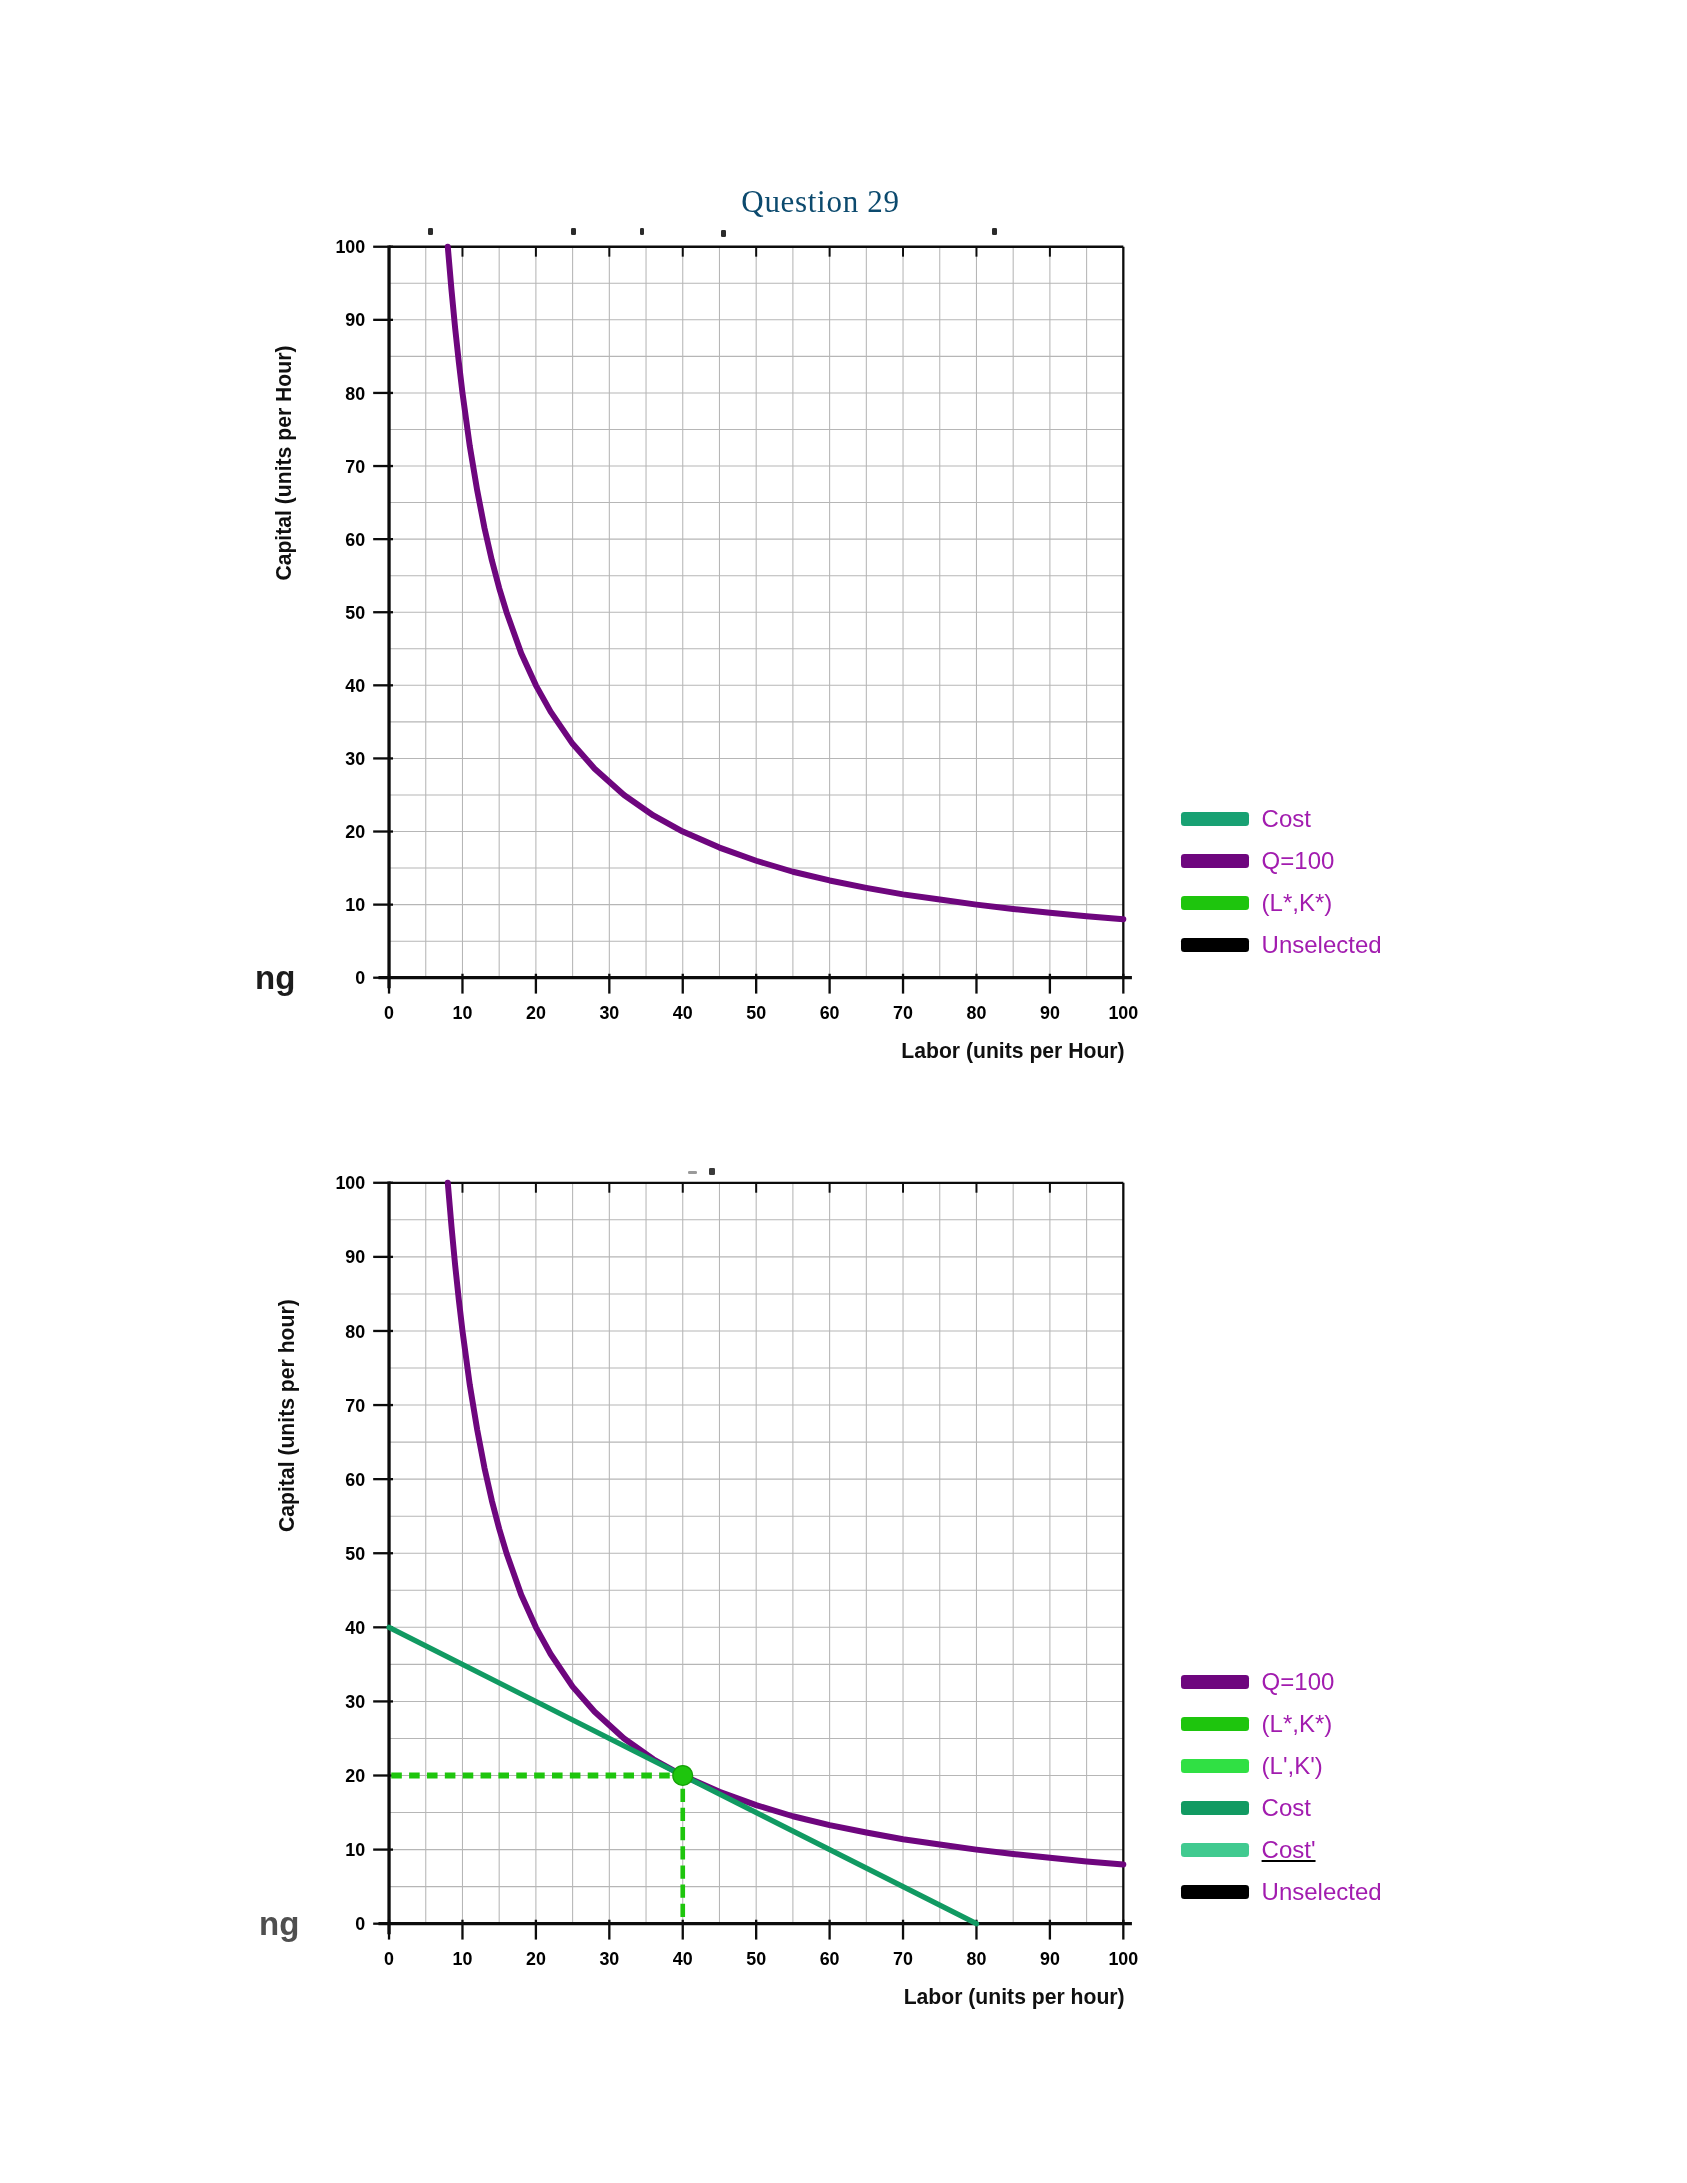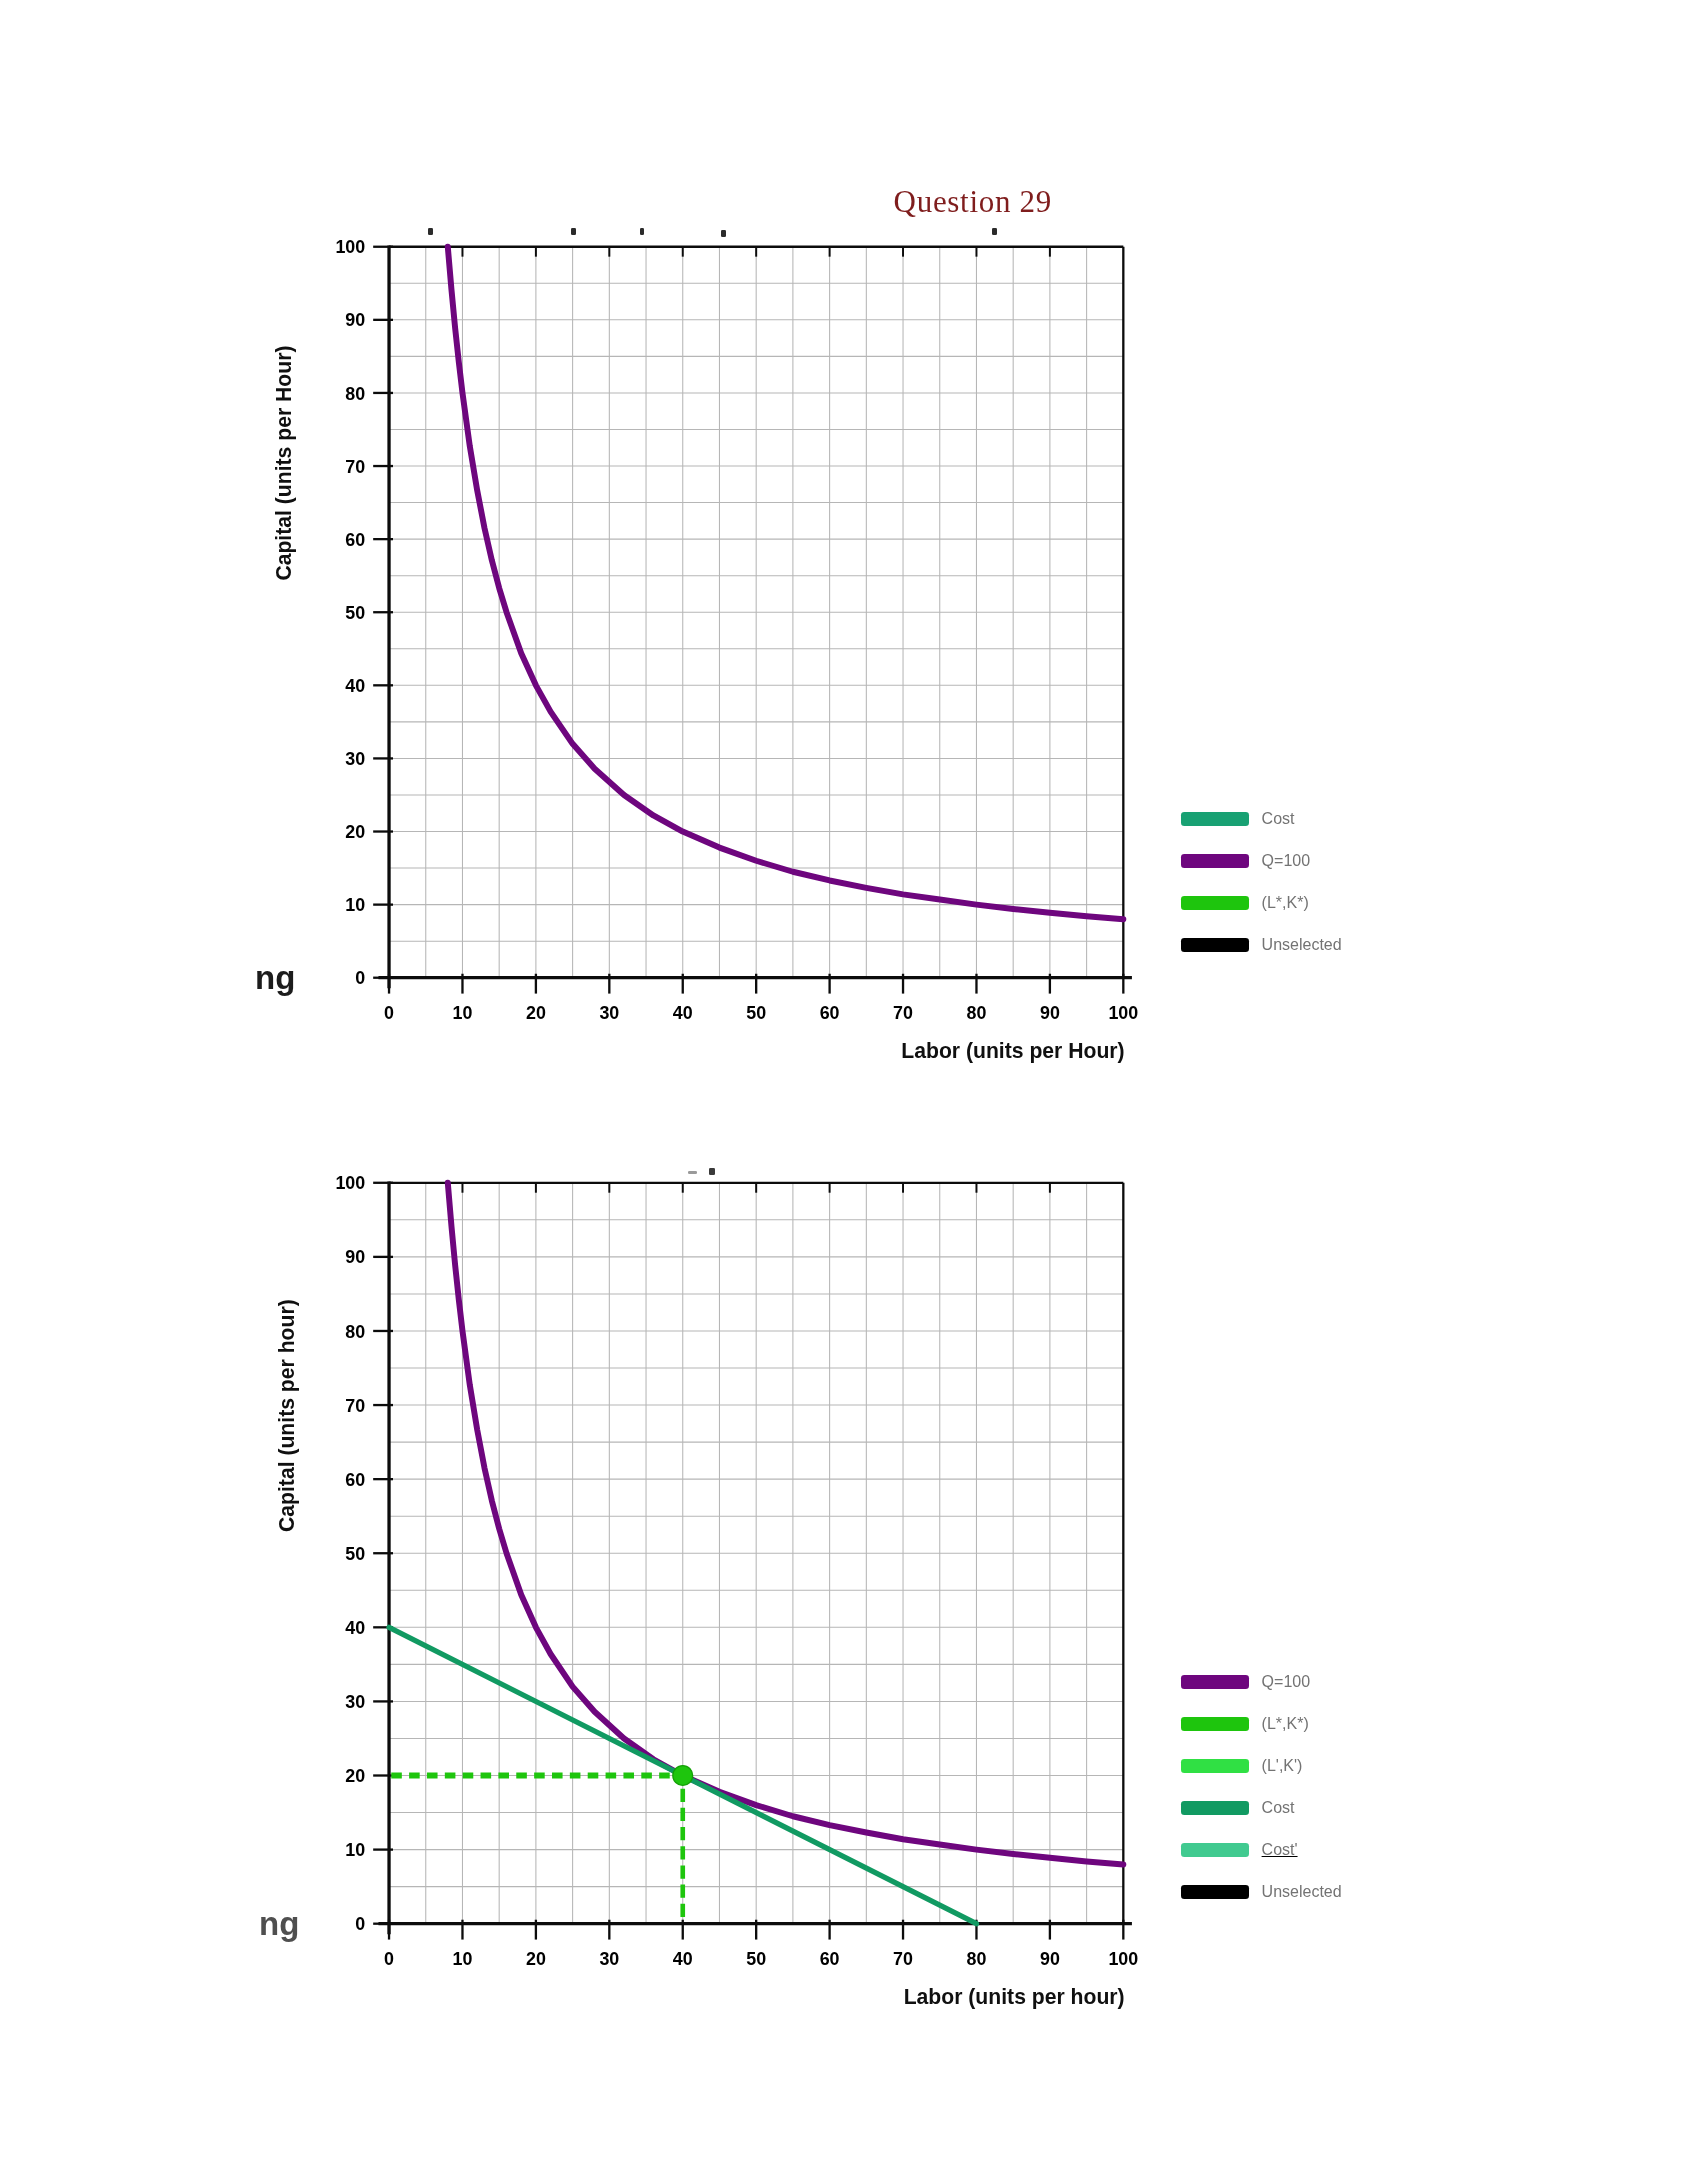--- a/index.html
+++ b/index.html
@@ -1,25 +1,25 @@
 <!DOCTYPE html>
 <html style="font-size:10.6px"><head>
 <meta charset="utf-8">
 <style>
   html,body{margin:0;padding:0;background:#ffffff;}
   .page{position:relative;width:1687px;height:2183px;background:#ffffff;overflow:hidden;
         font-family:"Liberation Sans", sans-serif;}
   svg{position:absolute;left:0;top:0;}
-  .chart-title{position:absolute;width:463px;text-align:right;
-        font-family:"Liberation Serif", serif;font-size:31px;color:#7f1d1d;
+  .chart-title{position:absolute;width:463px;text-align:center;
+        font-family:"Liberation Serif", serif;font-size:31px;color:#0c4a6e;
         letter-spacing:0.7px;}
   .legend{position:absolute;}
   .legend-item{display:flex;align-items:center;}
   .legend-swatch{width:68px;height:14px;border-radius:3.3px;flex:0 0 auto;}
-  .legend-label{margin-left:12.6px;font-size:16px;color:#737373;white-space:nowrap;}
+  .legend-label{margin-left:12.6px;font-size:24px;color:#a21caf;white-space:nowrap;}
   .stray{position:absolute;border-radius:1.3px;}
   .cropped{position:absolute;font-size:33px;font-weight:bold;line-height:1;}
 </style>
 </head>
 <body>
 
 <div class="page">
 
   <svg id="plots" width="1687" height="2183" viewBox="0 0 2550 3300">
     <g id="chart-0">

